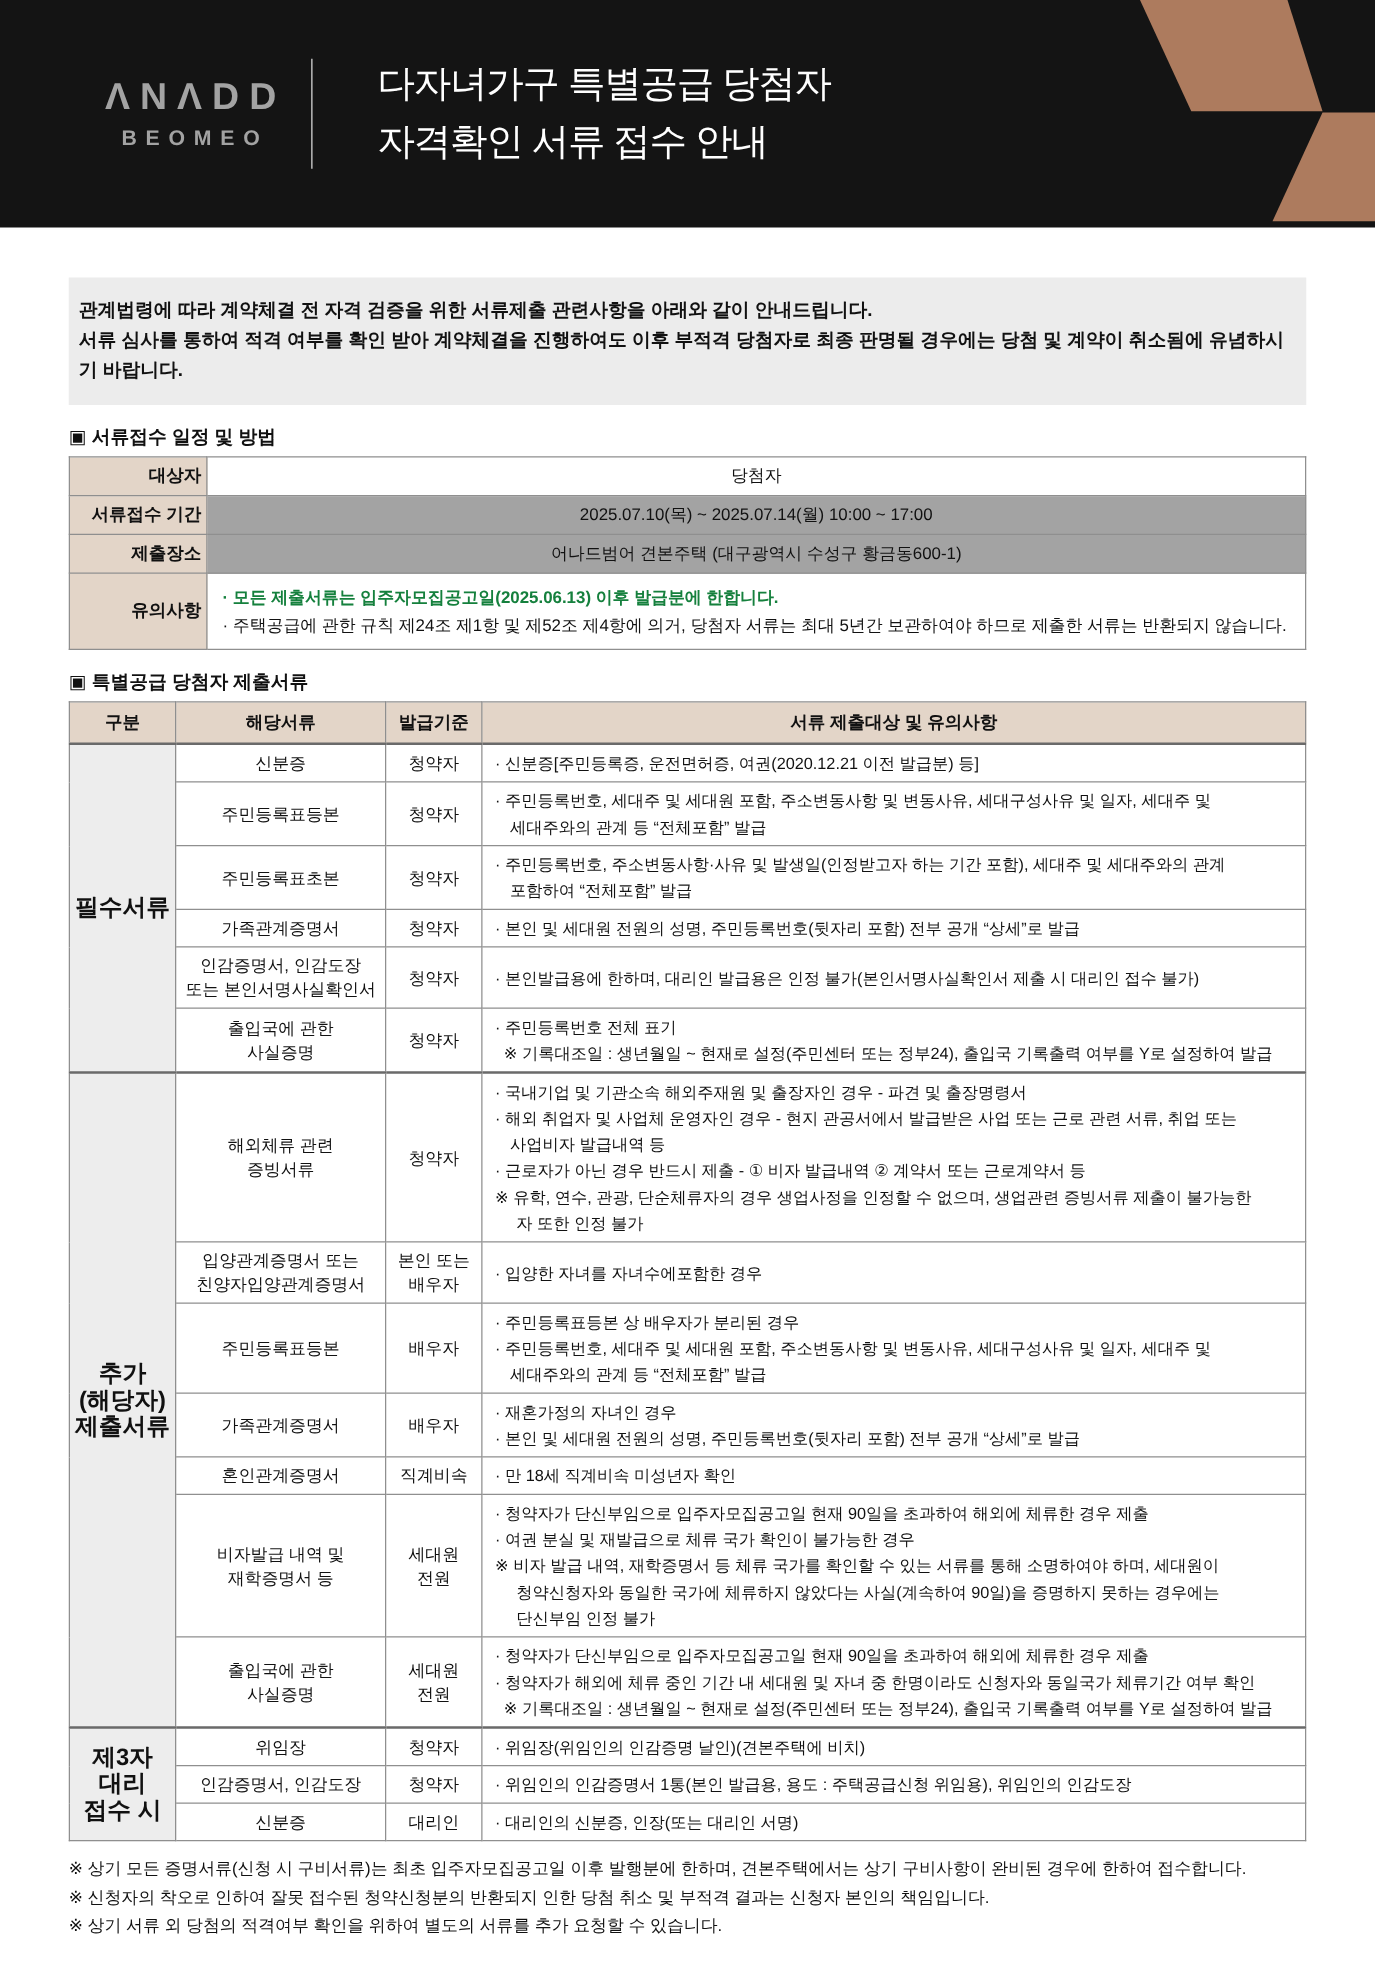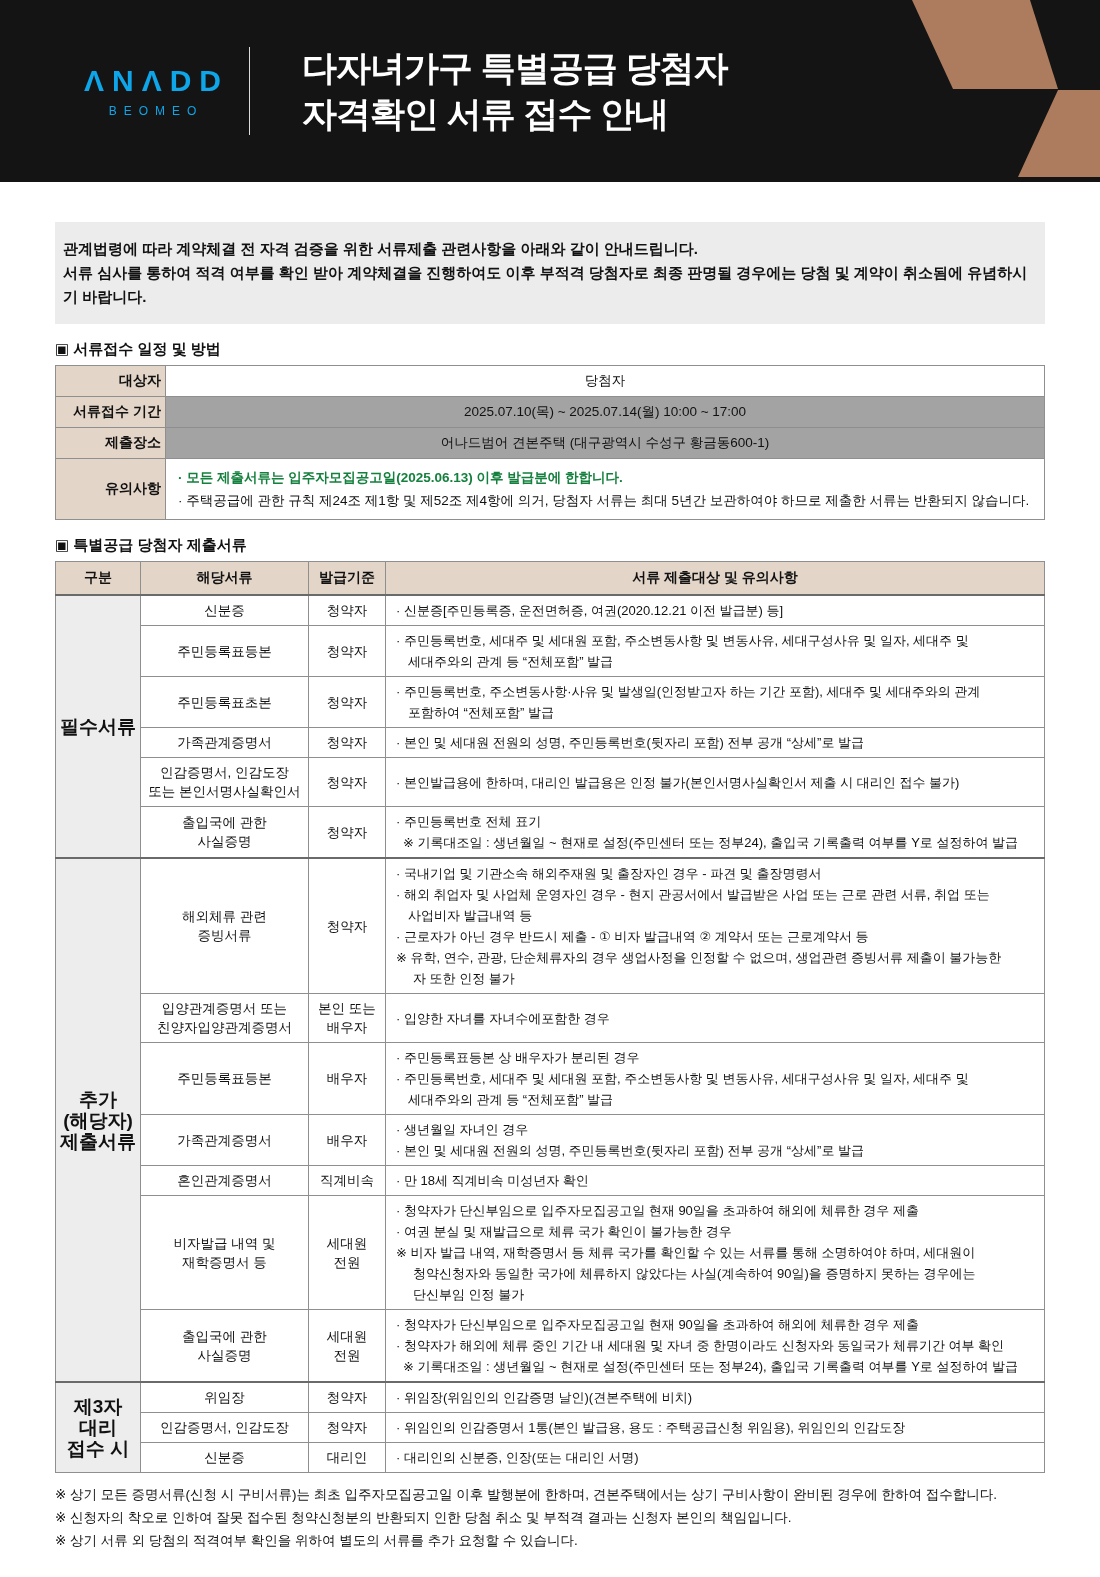--- a/index.html
+++ b/index.html
@@ -15,47 +15,47 @@
     height: 182px;
     background: #141414;
     display: flex;
     align-items: center;
     overflow: hidden;
   }
   .brand-box {
     width: 185px;
     margin-left: 60px;
     text-align: center;
-    color: #0ea5e9;
+    color: #a3a3a3;
     flex: 0 0 auto;
   }
   .brand-main {
     font-size: 30px;
     font-weight: 700;
     letter-spacing: 8px;
     padding-left: 8px; 
   }
   .brand-sub {
     margin-top: 6px;
-    font-size: 12px;
-    font-weight: 400;
+    font-size: 17px;
+    font-weight: 700;
     letter-spacing: 7px;
     padding-left: 7px;
   }
   .header-sep {
     width: 1px;
     height: 88px;
     background: rgba(255,255,255,0.85);
     margin-left: 4px;
     flex: 0 0 auto;
   }
   .title-box { margin-left: 52px; color: #ffffff; }
   .title-line {
-    font-size: 35px;
-    font-weight: 700;
+    font-size: 30px;
+    font-weight: 400;
     line-height: 46px;
     letter-spacing: -1px;
   }
   .accent-svg { position: absolute; top: 0; right: 0; display: block; }
   
   .content { padding: 0 55px; }
   .intro-box {
     margin-top: 40px;
     background: #ececec;
     font-size: 15px;
@@ -263,21 +263,21 @@
           <td class="detail-cell">
             <div class="ln">· 주민등록표등본 상 배우자가 분리된 경우</div>
             <div class="ln">· 주민등록번호, 세대주 및 세대원 포함, 주소변동사항 및 변동사유, 세대구성사유 및 일자, 세대주 및</div>
             <div class="ln cont">세대주와의 관계 등 “전체포함” 발급</div>
           </td>
         </tr>
         <tr>
           <td class="name-cell">가족관계증명서</td>
           <td class="crit-cell">배우자</td>
           <td class="detail-cell">
-            <div class="ln">· 생년월일 자녀인 경우</div>
+            <div class="ln">· 재혼가정의 자녀인 경우</div>
             <div class="ln">· 본인 및 세대원 전원의 성명, 주민등록번호(뒷자리 포함) 전부 공개 “상세”로 발급</div>
           </td>
         </tr>
         <tr>
           <td class="name-cell">혼인관계증명서</td>
           <td class="crit-cell">직계비속</td>
           <td class="detail-cell">
             <div class="ln">· 만 18세 직계비속 미성년자 확인</div>
           </td>
         </tr>

